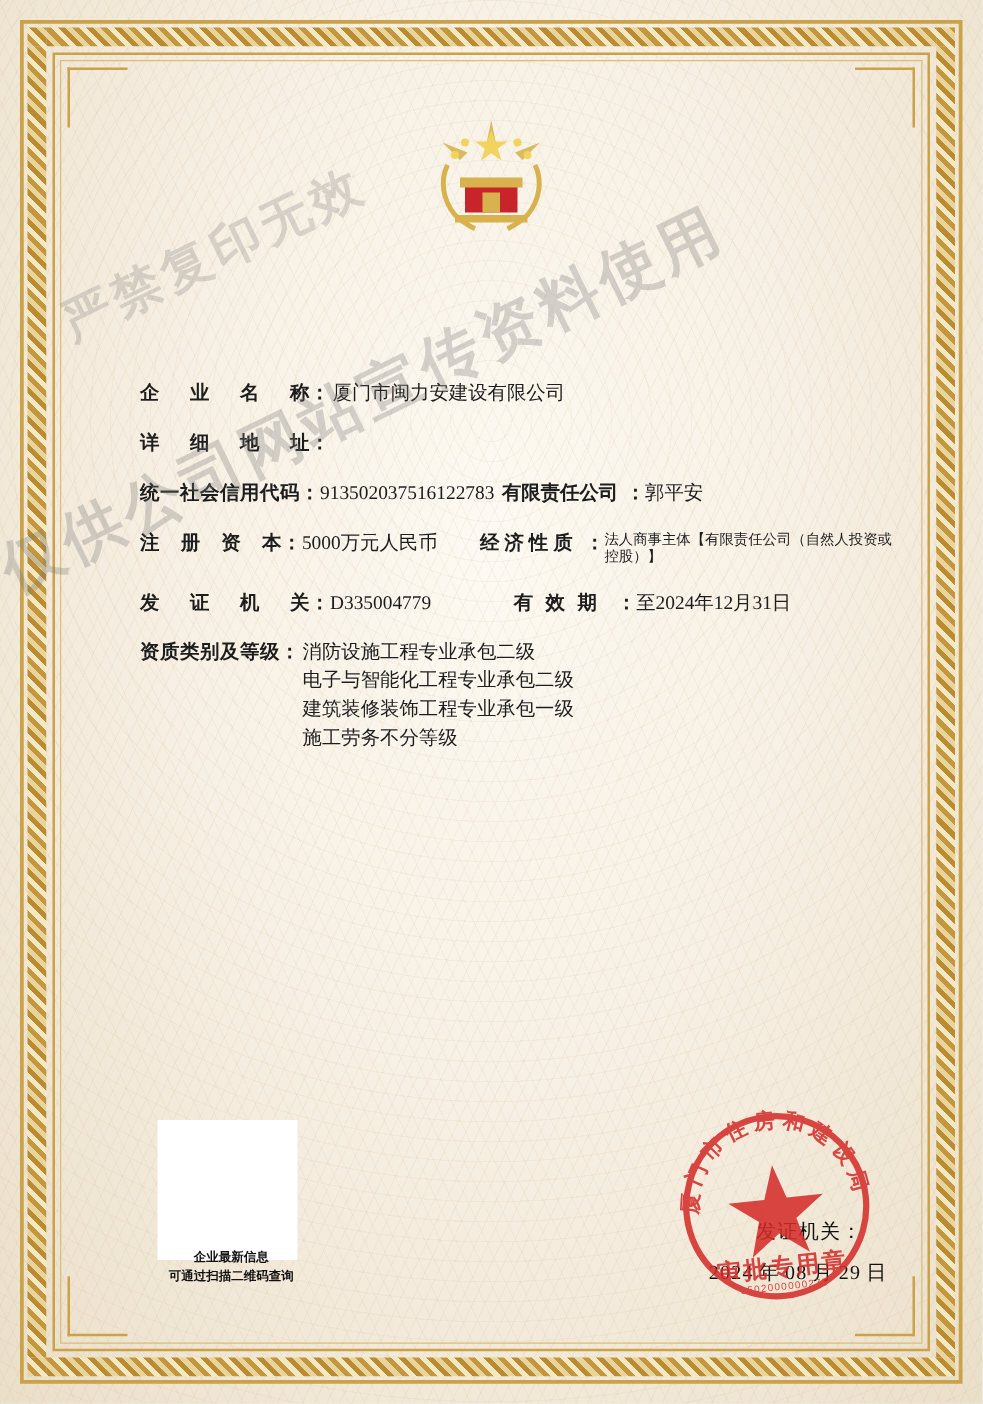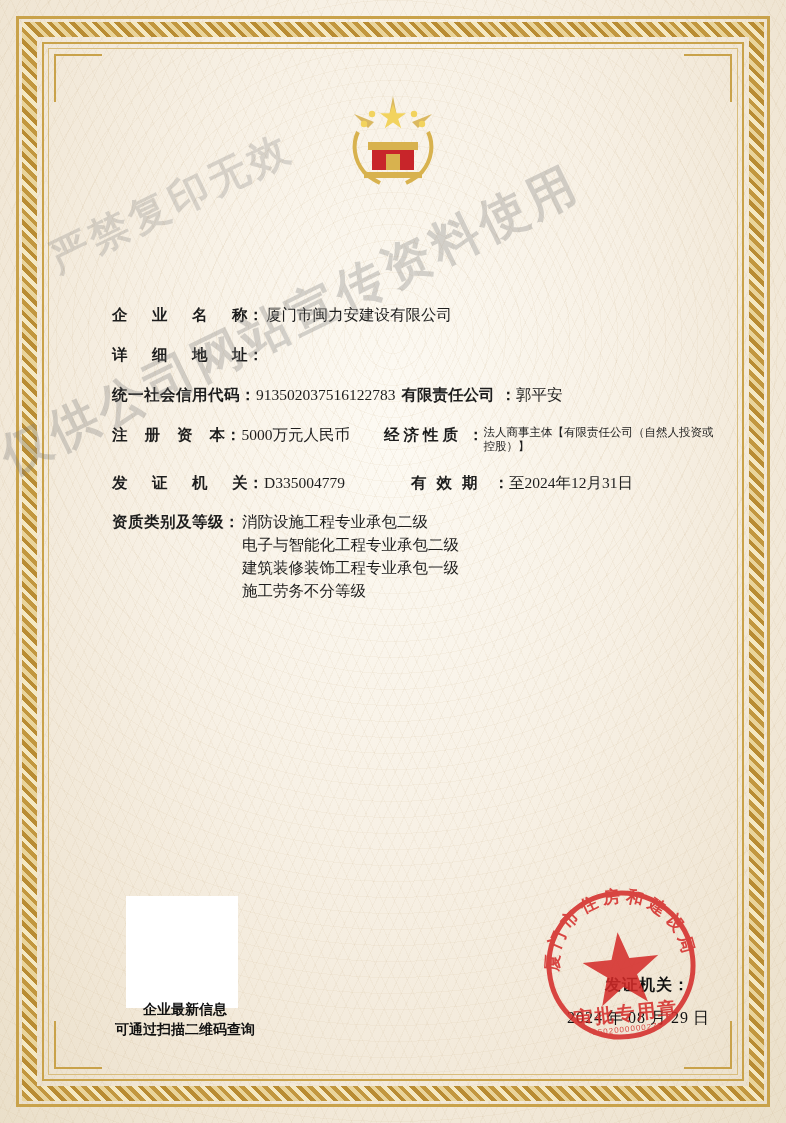--- a/index.html
+++ b/index.html
@@ -118,27 +118,27 @@
   .qr canvas,.qr .qrgrid{display:block;}
   .qrgrid{
     width:108px;height:108px;
     display:grid;
     grid-template-columns:repeat(25,1fr);
     grid-template-rows:repeat(25,1fr);
   }
   .qrgrid i{background:#111;}
   .qr-note{
     position:absolute;left:60px;top:1000px;width:250px;
-    text-align:center;font-weight:bold;font-size:14px;color:#111;line-height:1.45;
+    text-align:center;font-weight:bold;font-size:10px;color:#111;line-height:1.45;
   }
 
   
   .issuer{
     position:absolute;right:96px;top:975px;
-    font-size:16px;font-weight:bold;color:#111;letter-spacing:1px;
+    font-size:16px;font-weight:normal;color:#111;letter-spacing:1px;
   }
   .date-line{
     position:absolute;right:74px;top:1008px;
     font-size:16px;color:#111;letter-spacing:1px;
   }
   .date-line span{margin:0 2px;}
 
   
   .seal{
     position:absolute;right:80px;top:880px;

